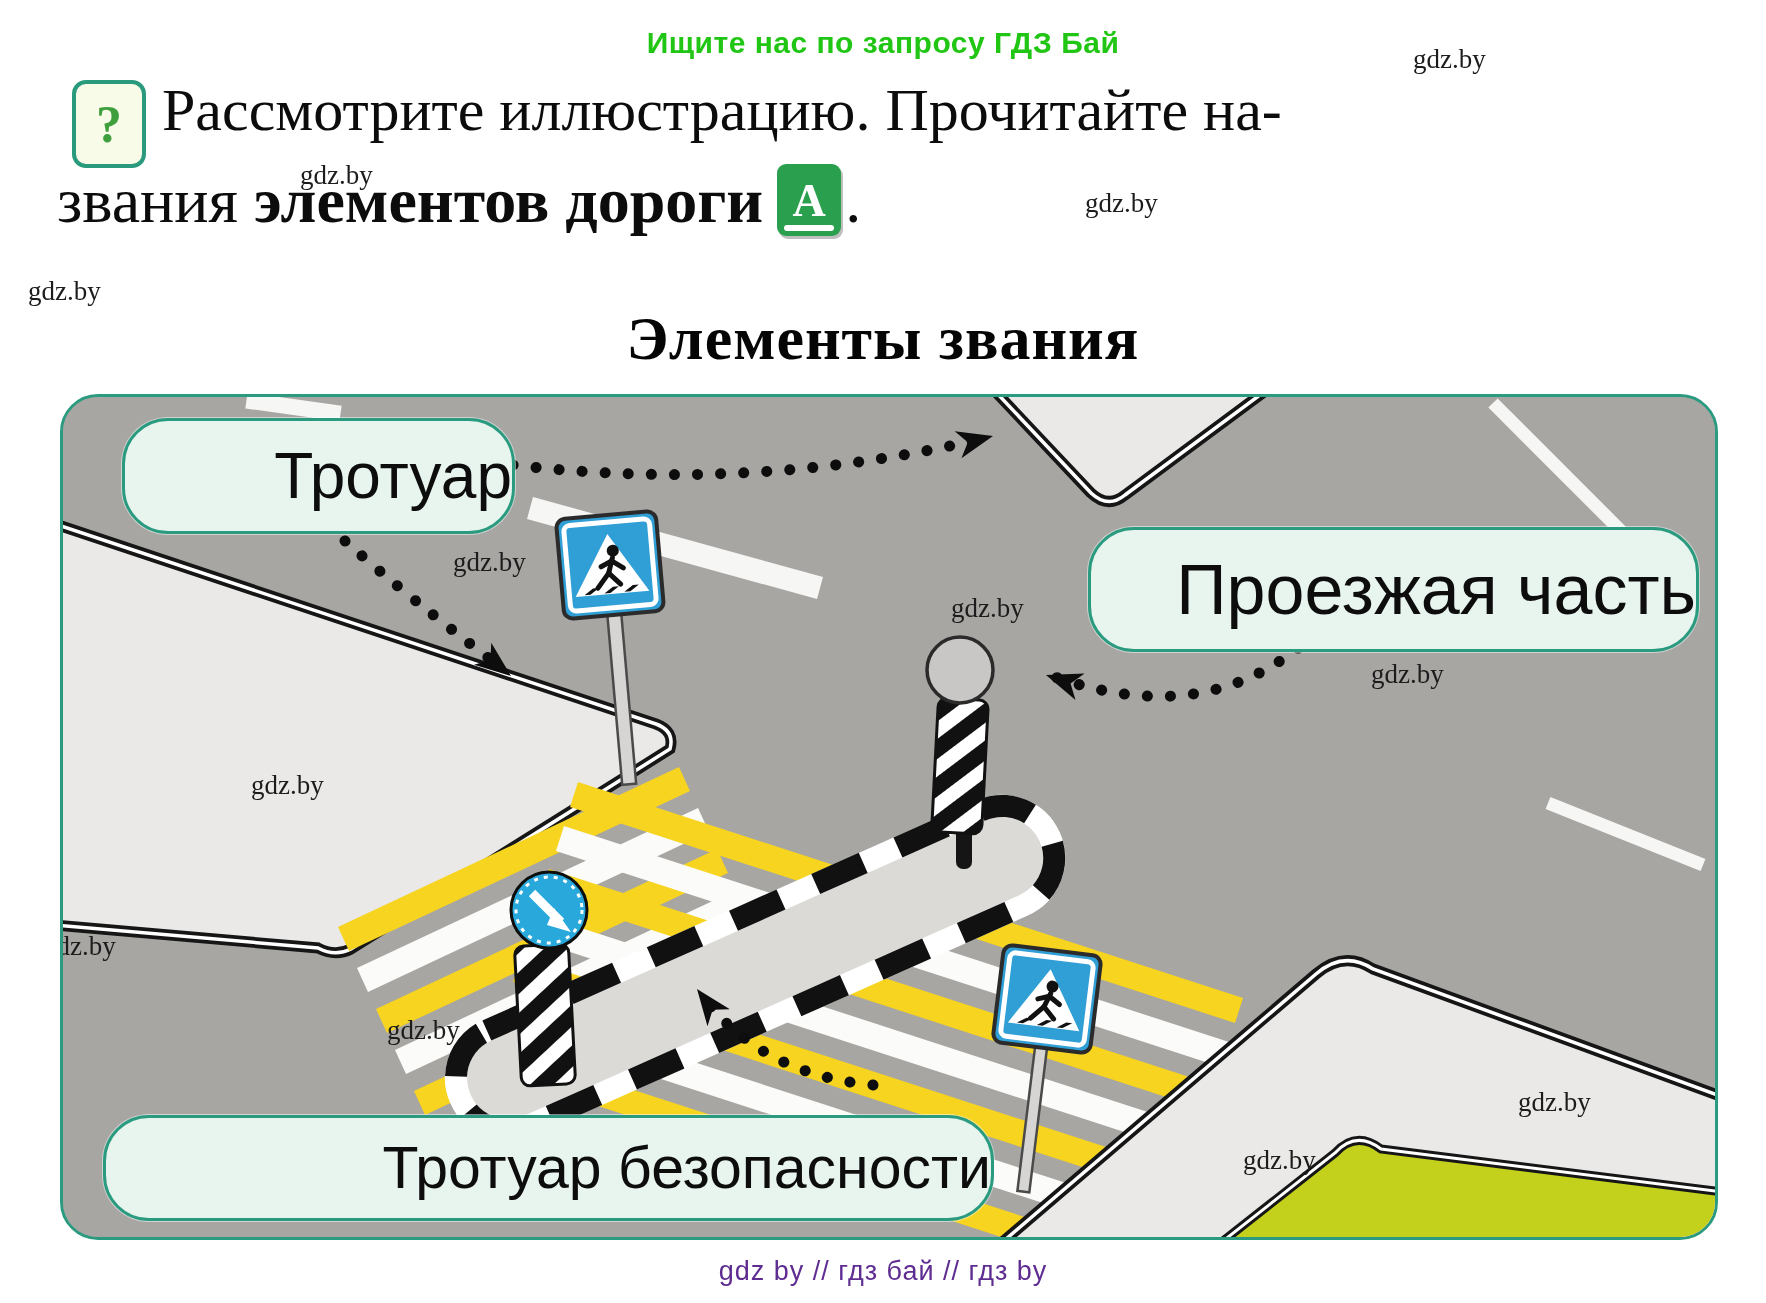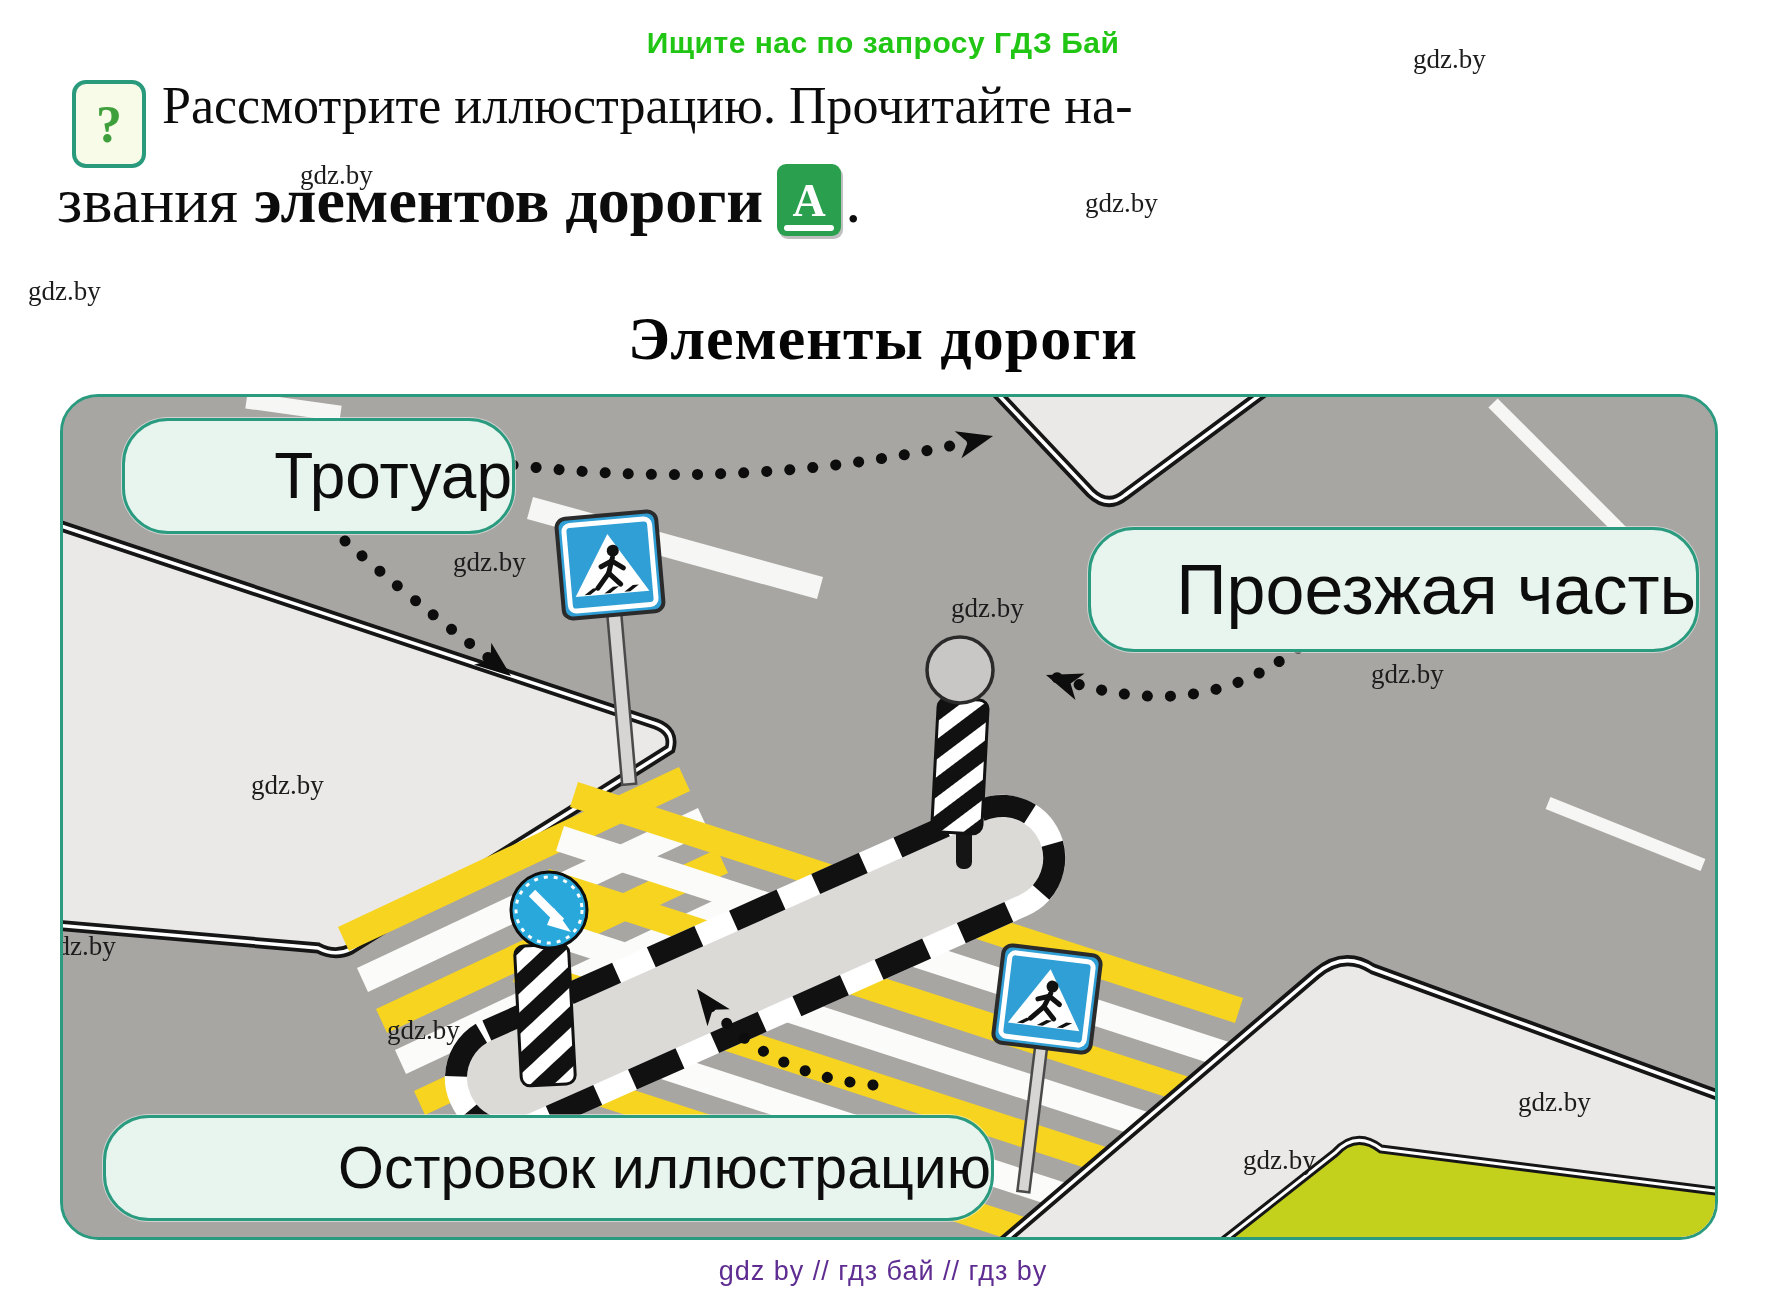--- a/index.html
+++ b/index.html
@@ -21,21 +21,21 @@
   
   .qbox{
     left:72px;top:80px;width:66px;height:80px;
     border:4px solid #2a9a7c;border-radius:14px;background:#f7fbe8;
     display:flex;align-items:center;justify-content:center;
     font-family:"Liberation Serif",serif;font-weight:700;
     font-size:52px;color:#3f9f3c;
   }
   .task-line1{
     left:162px;top:76px;width:1560px;
-    font-family:"Liberation Serif",serif;font-size:52px;color:#0c0c0c;
+    font-family:"Liberation Serif",serif;font-size:60px;color:#0c0c0c;
     white-space:nowrap;
   }
   .task-line2{
     left:57px;top:164px;display:flex;align-items:flex-end;
     font-family:"Liberation Serif",serif;font-size:64px;color:#0c0c0c;
     white-space:pre;
   }
   .task-line2 b{font-weight:700;}
   .dictbook{
     width:64px;height:72px;margin:0 4px 2px 14px;position:relative;
@@ -87,21 +87,21 @@
 <span class="abs wm" style="left:28px;top:276px;">gdz.by</span>
 
 <div class="abs qbox">
   <span>?</span>
 </div>
 <div class="abs task-line1">Рассмотрите иллюстрацию. Прочитайте на-</div>
 <div class="abs task-line2">
   <span>звания </span><b>элементов дороги</b><span class="dictbook"><span>А</span><span class="pages"></span></span><span>.</span>
 </div>
 
-<div class="abs fig-title">Элементы дороги</div>
+<div class="abs fig-title">Элементы звания</div>
 
 <div class="abs illus">
   <svg viewBox="0 0 1652 840" preserveAspectRatio="none">
     <defs>
       <pattern id="hz" width="30" height="30" patternUnits="userSpaceOnUse" patternTransform="rotate(-40)">
         <rect width="30" height="30" fill="#111111"></rect>
         <rect y="0" width="30" height="14" fill="#ffffff"></rect>
       </pattern>
     </defs>
 
@@ -241,17 +241,17 @@
   <span class="wm" style="left:1455px;top:690px;">gdz.by</span>
   <span class="wm" style="left:1180px;top:748px;">gdz.by</span>
 
   <div class="pill pill-sidewalk">
     <span>Тротуар</span>
   </div>
   <div class="pill pill-roadway">
     <span>Проезжая часть</span>
   </div>
   <div class="pill pill-island">
-    <span>Островок иллюстрацию</span>
+    <span>Тротуар безопасности</span>
   </div>
 </div>
 
 <div class="abs footer">gdz by  //  гдз бай  //  гдз by</div>
 
 </body></html>

